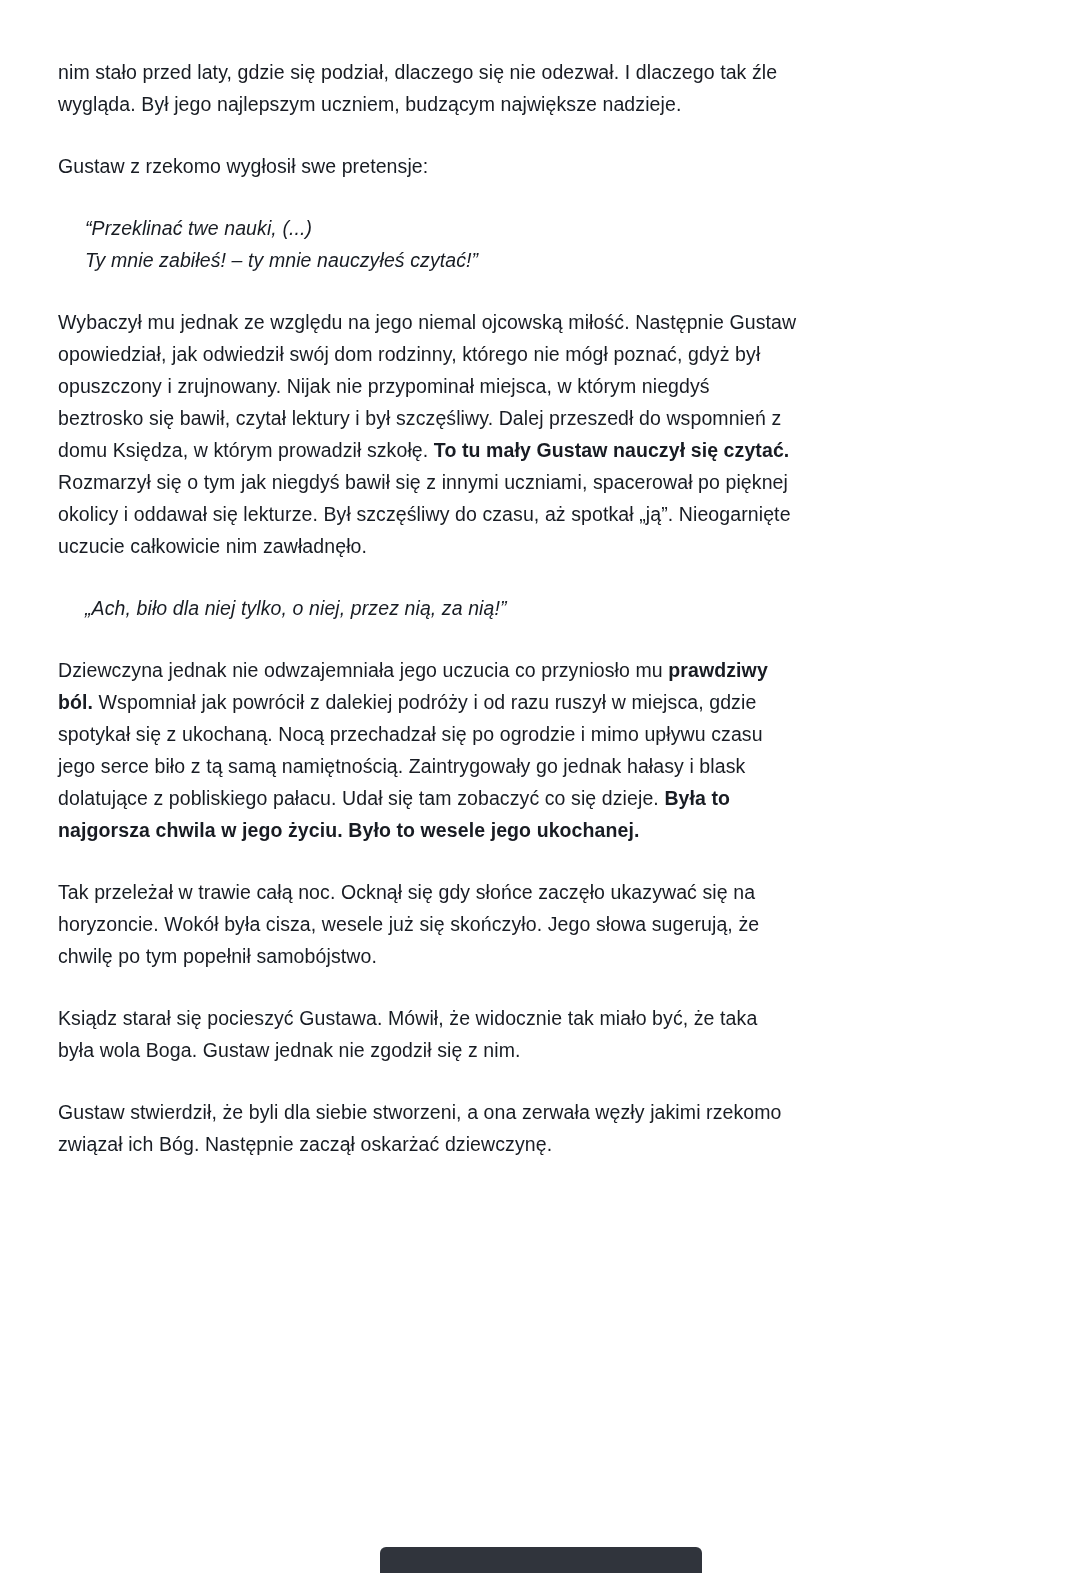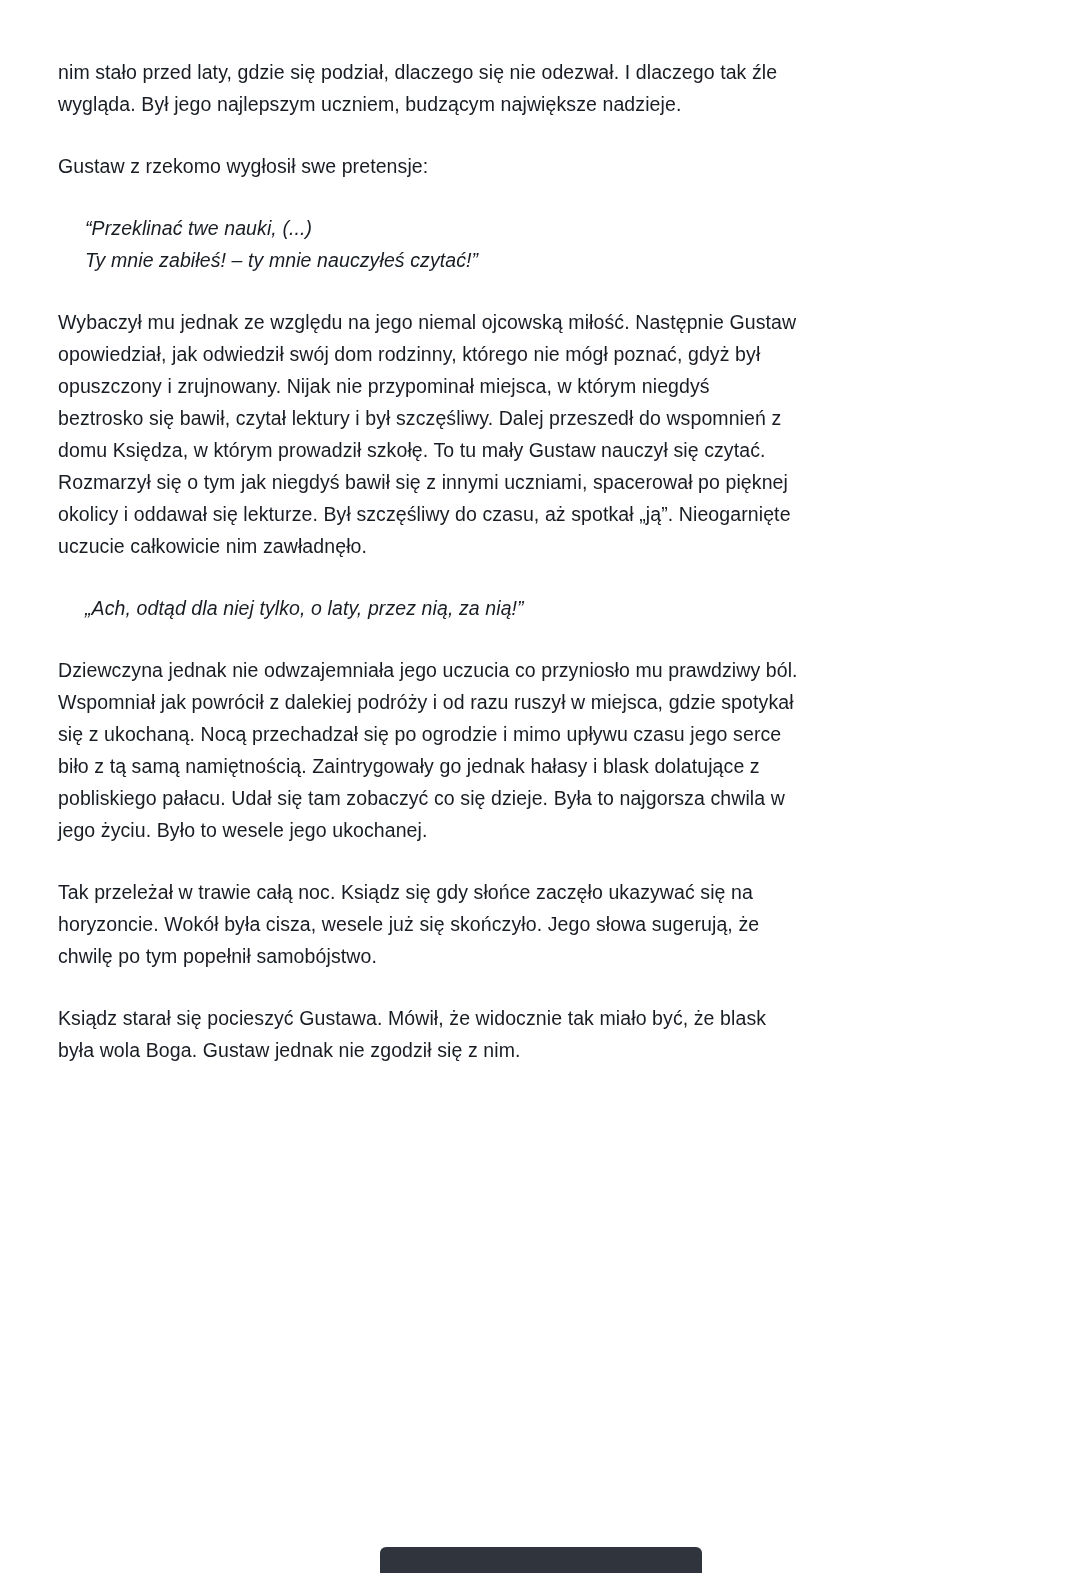--- a/index.html
+++ b/index.html
@@ -29,41 +29,42 @@
   }
   .block {
     margin: 0 0 30px 0;
     white-space: normal;
   }
   .block.quote {
     font-style: italic;
     margin-left: 27px;
   }
   .block strong {
-    font-weight: 400;
+    font-weight: 700;
   }
   .bottom-bar {
     position: absolute;
     bottom: 0;
     left: 380px;
     width: 322px;
     height: 26px;
     background: var(--bar-color, #30343c);
     border-radius: 6px 6px 0 0;
   }
 </style>
 </head>
 <body style="--text-color: #181c23; --bar-color: #30343c;">
 
 <div class="page">
   <div class="doc-body">
       <p class="block paragraph">nim stało przed laty, gdzie się podział, dlaczego się nie odezwał. I dlaczego tak źle wygląda. Był jego najlepszym uczniem, budzącym największe nadzieje.</p>
       <p class="block paragraph">Gustaw z rzekomo wygłosił swe pretensje:</p>
       <p class="block quote">“Przeklinać twe nauki, (...)<br>Ty mnie zabiłeś! – ty mnie nauczyłeś czytać!”</p>
       <p class="block paragraph">Wybaczył mu jednak ze względu na jego niemal ojcowską miłość. Następnie Gustaw opowiedział, jak odwiedził swój dom rodzinny, którego nie mógł poznać, gdyż był opuszczony i zrujnowany. Nijak nie przypominał miejsca, w którym niegdyś beztrosko się bawił, czytał lektury i był szczęśliwy. Dalej przeszedł do wspomnień z domu Księdza, w którym prowadził szkołę. <strong>To tu mały Gustaw nauczył się czytać.</strong> Rozmarzył się o tym jak niegdyś bawił się z innymi uczniami, spacerował po pięknej okolicy i oddawał się lekturze. Był szczęśliwy do czasu, aż spotkał „ją”. Nieogarnięte uczucie całkowicie nim zawładnęło.</p>
-      <p class="block quote">„Ach, odtąd dla niej tylko, o laty, przez nią, za nią!”</p>
+      <p class="block quote">„Ach, biło dla niej tylko, o niej, przez nią, za nią!”</p>
       <p class="block paragraph">Dziewczyna jednak nie odwzajemniała jego uczucia co przyniosło mu <strong>prawdziwy ból.</strong> Wspomniał jak powrócił z dalekiej podróży i od razu ruszył w miejsca, gdzie spotykał się z ukochaną. Nocą przechadzał się po ogrodzie i mimo upływu czasu jego serce biło z tą samą namiętnością. Zaintrygowały go jednak hałasy i blask dolatujące z pobliskiego pałacu. Udał się tam zobaczyć co się dzieje. <strong>Była to najgorsza chwila w jego życiu. Było to wesele jego ukochanej.</strong></p>
-      <p class="block paragraph">Tak przeleżał w trawie całą noc. Ksiądz się gdy słońce zaczęło ukazywać się na horyzoncie. Wokół była cisza, wesele już się skończyło. Jego słowa sugerują, że chwilę po tym popełnił samobójstwo.</p>
-      <p class="block paragraph">Ksiądz starał się pocieszyć Gustawa. Mówił, że widocznie tak miało być, że blask była wola Boga. Gustaw jednak nie zgodził się z nim.</p>
+      <p class="block paragraph">Tak przeleżał w trawie całą noc. Ocknął się gdy słońce zaczęło ukazywać się na horyzoncie. Wokół była cisza, wesele już się skończyło. Jego słowa sugerują, że chwilę po tym popełnił samobójstwo.</p>
+      <p class="block paragraph">Ksiądz starał się pocieszyć Gustawa. Mówił, że widocznie tak miało być, że taka była wola Boga. Gustaw jednak nie zgodził się z nim.</p>
+      <p class="block paragraph">Gustaw stwierdził, że byli dla siebie stworzeni, a ona zerwała węzły jakimi rzekomo związał ich Bóg. Następnie zaczął oskarżać dziewczynę.</p>
     </div>
 </div>
 
 <div class="bottom-bar"></div>
 
 </body></html>

